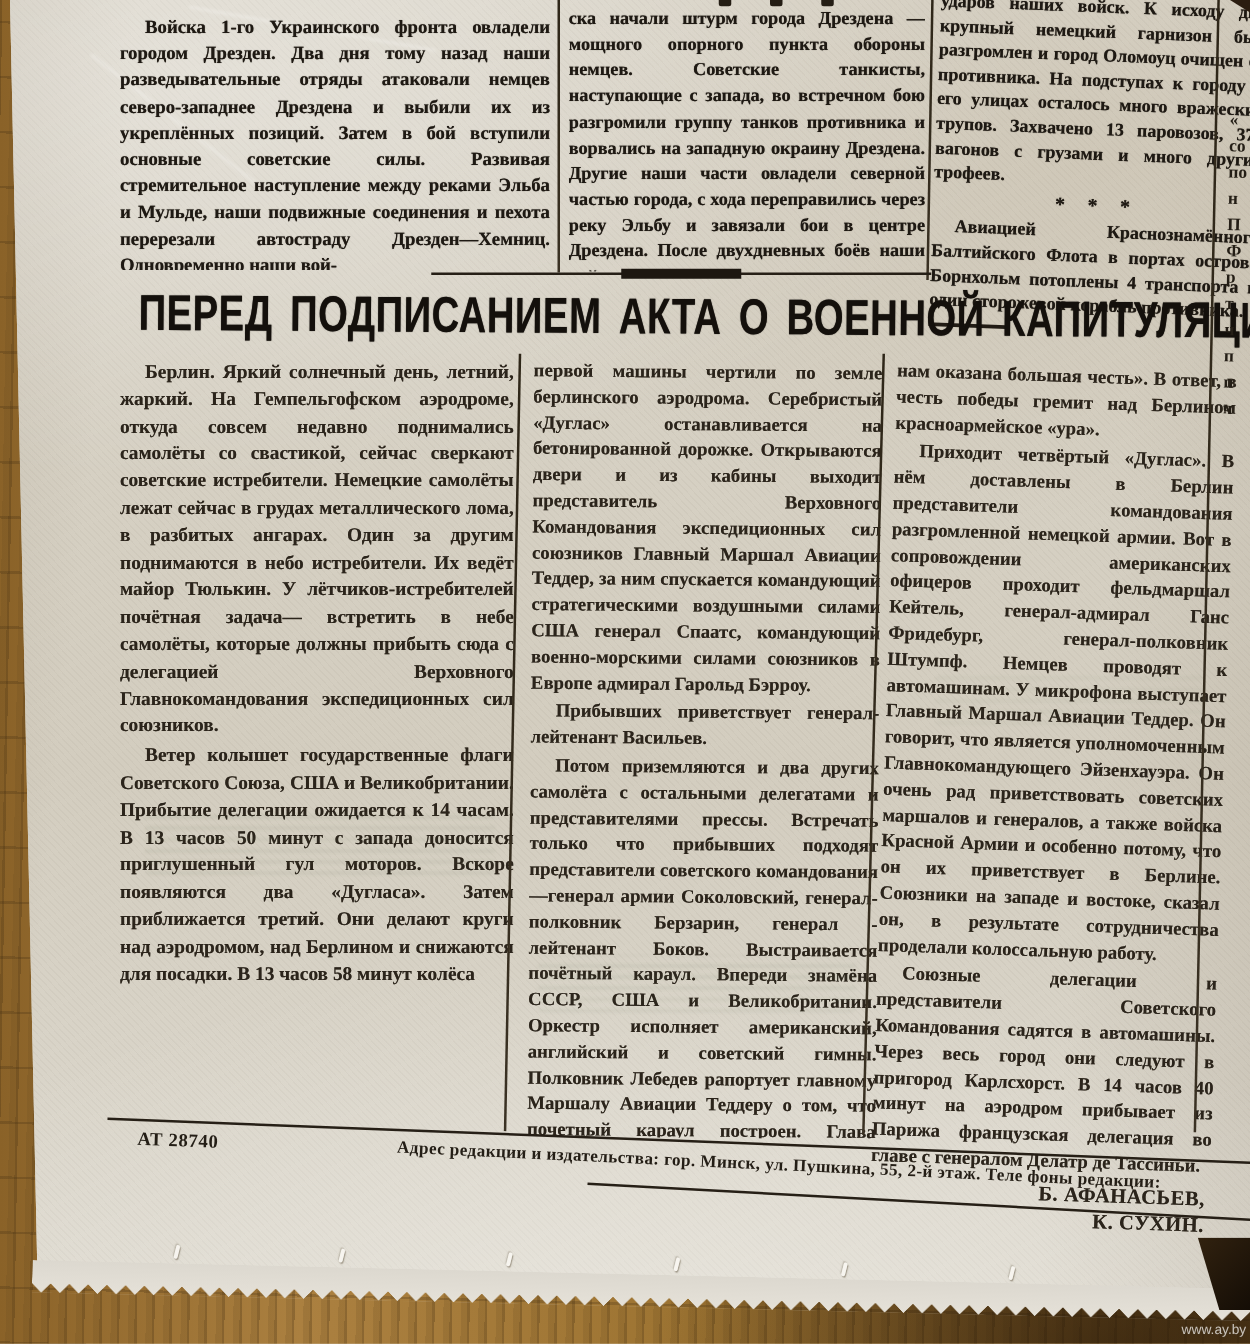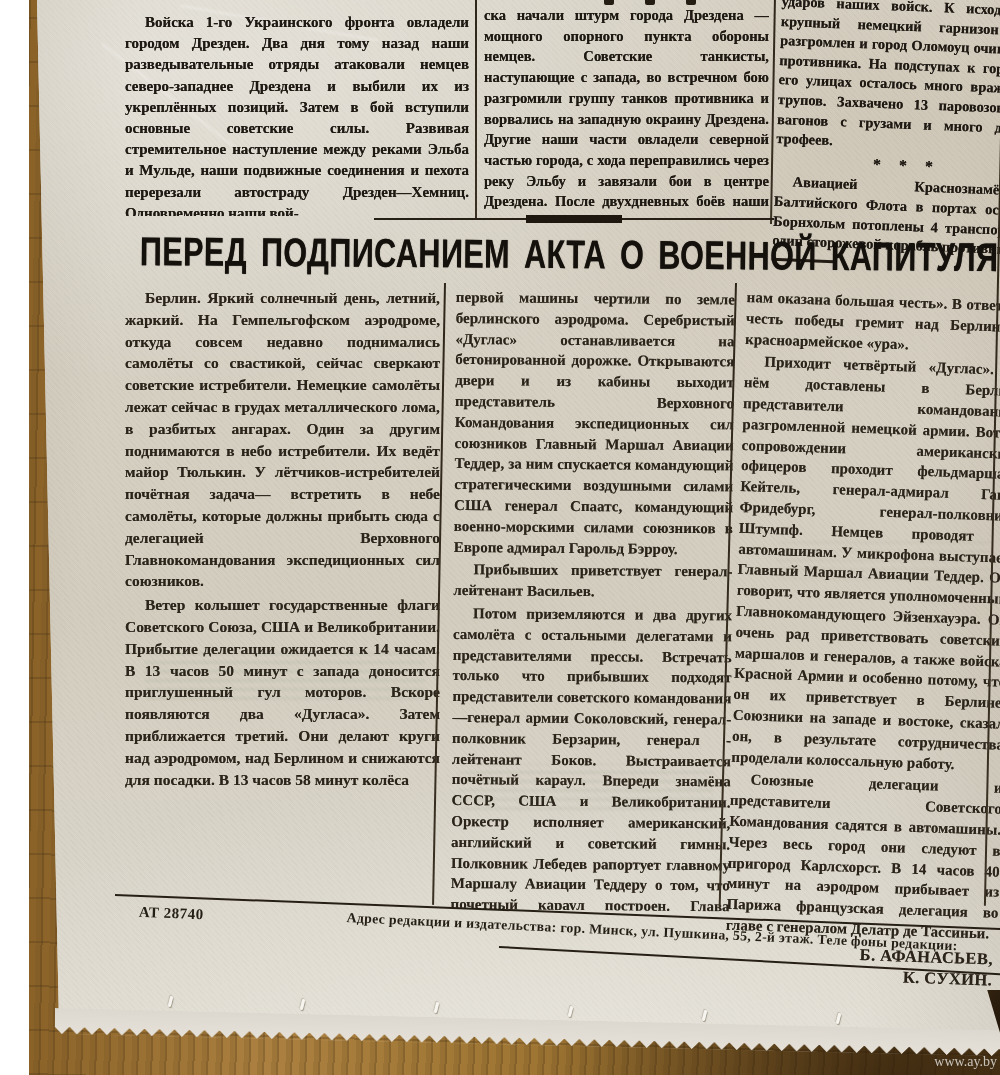--- a/index.html
+++ b/index.html
@@ -9,21 +9,20 @@
   }
   
   .scene{
     position:absolute;inset:0;overflow:hidden;
     background-color:#9b7231;
     background-image:
       radial-gradient(60% 45% at 88% 102%, rgba(20,10,2,.55), rgba(0,0,0,0) 60%),
       repeating-linear-gradient(91deg, rgba(70,48,18,.30) 0 2px, rgba(0,0,0,0) 2px 9px, rgba(100,72,30,.18) 9px 14px),
       repeating-linear-gradient(1.5deg, rgba(50,33,12,.22) 0 2px, rgba(0,0,0,0) 2px 44px),
       linear-gradient(90deg,#8a6228,#ab8040 24%,#9d7432 55%,#7c5926 84%,#5d421c);
-    margin-left: 29px;
   }
   
   .paper{
     position:absolute;left:0;top:0;width:1005px;height:1060px;z-index:2;
     clip-path:polygon(8px 0px,1005px 0px,1005px 1046px,30px 1022px);
     background-color:#d6d1c4;
     background-image:
       radial-gradient(120% 55% at 15% 6%, rgba(255,255,255,.30), rgba(255,255,255,0) 55%),
       radial-gradient(100% 50% at 88% 12%, rgba(150,130,95,.15), rgba(0,0,0,0) 55%),
       radial-gradient(120% 55% at 50% 106%, rgba(243,241,235,.55), rgba(0,0,0,0) 60%),
@@ -59,22 +58,22 @@
     transform:scale(1.02,1.34);text-shadow:0 0 .7px rgba(20,16,12,.8);
   }
   .sig{font-size:16.5px;letter-spacing:.4px;text-align:right;padding-right:4px;text-indent:0;}
   .imprint{font-weight:bold;color:#241e16;position:absolute;white-space:nowrap;}
   .ghost{position:absolute;background:repeating-linear-gradient(0deg, rgba(105,120,96,.15) 0 3px, rgba(0,0,0,0) 3px 9px);filter:blur(1.2px);opacity:.55;border-radius:4px;}
   .stitch{position:absolute;width:3px;height:11px;border-radius:2px;background:rgba(250,248,243,.85);
           box-shadow:1px 1px 1px rgba(105,95,75,.55), -1px -1px 1px rgba(115,105,85,.3);transform:rotate(14deg);}
   .crease{position:absolute;height:2px;background:rgba(255,255,255,.32);filter:blur(1.2px);}
   .glyph-stub{position:absolute;top:0;width:10px;height:5px;background:#241d14;border-radius:0 0 2px 2px;}
   .corner{position:absolute;z-index:5;}
-  .watermark{position:absolute;right:3px;bottom:5px;z-index:6;font-family:Liberation Serif, serif;
-             font-size:14px;color:#d9d4cd;opacity:.9;text-shadow:0 0 2px rgba(70,60,45,.7);}
+  .watermark{position:absolute;right:3px;bottom:5px;z-index:6;font-family:Liberation Sans, sans-serif;
+             font-size:11px;color:#d9d4cd;opacity:.9;text-shadow:0 0 2px rgba(70,60,45,.7);}
   .edge-frag{white-space:pre-line;font-weight:bold;color:#241e16;font-size:14px;line-height:21px;}
 </style>
 </head>
 <body>
 
 <div class="scene">
 
   <div class="paper">
 
     <div class="glyph-stub" style="left:575px;"></div>

